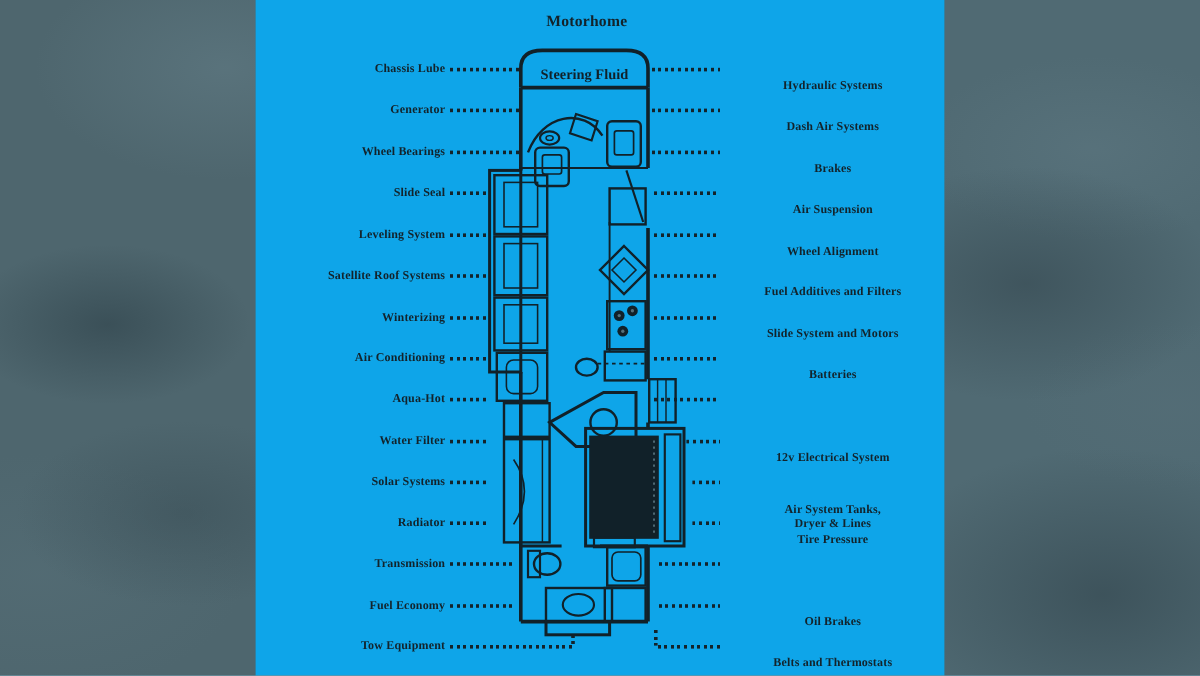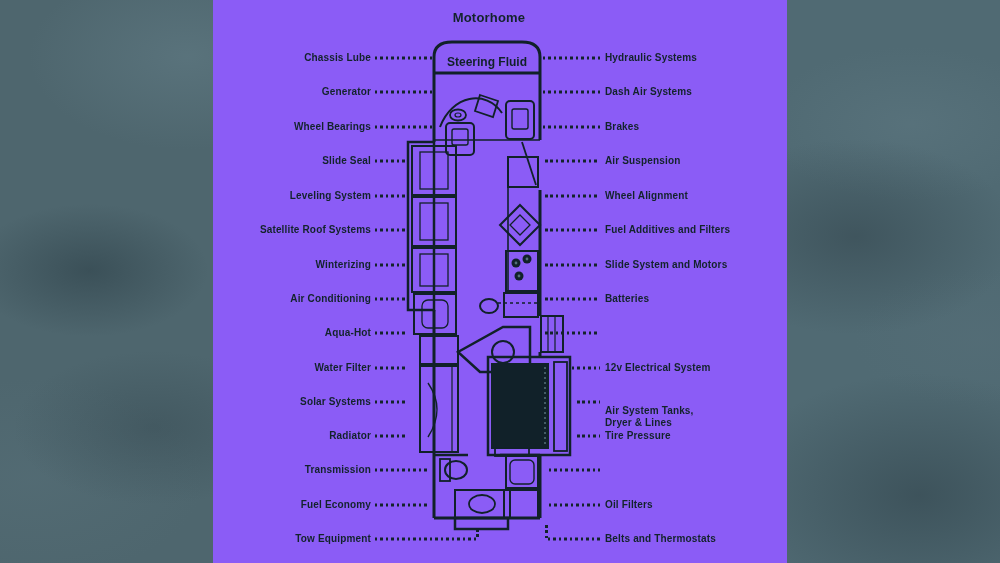--- a/index.html
+++ b/index.html
@@ -19,31 +19,31 @@
       radial-gradient(ellipse 240px 140px at 15% 85%, rgba(90,115,124,.35), transparent 72%);
   }
   .side.right{
     left:787px;width:213px;background-color:#506a73;
     background-image:
       radial-gradient(ellipse 230px 140px at 32% 42%, rgba(50,68,76,.55), transparent 70%),
       radial-gradient(ellipse 260px 170px at 62% 88%, rgba(46,64,72,.55), transparent 72%),
       radial-gradient(ellipse 210px 110px at 58% 22%, rgba(98,124,134,.4), transparent 70%),
       radial-gradient(ellipse 180px 100px at 90% 60%, rgba(88,112,122,.35), transparent 70%);
   }
-  .panel{position:absolute;left:213px;top:0;width:574px;height:563px;background:#8b5cf6;}
+  .panel{position:absolute;left:213px;top:0;width:574px;height:563px;background:#0ea5e9;font-family:Liberation Serif, serif;}
   .title{
     position:absolute;left:216px;top:10px;width:120px;text-align:center;
     font-size:13px;font-weight:bold;color:#13232b;letter-spacing:.2px;
   }
   .row-label{
     position:absolute;color:#13232b;font-weight:bold;font-size:10px;
     letter-spacing:.15px;transform:translateY(-50%);line-height:1.18;
   }
   .lbl-left{left:4px;width:154px;text-align:right;}
-  .lbl-right{left:392px;width:178px;text-align:left;white-space:pre-line;}
+  .lbl-right{left:392px;width:178px;text-align:center;white-space:pre-line;margin-top:14px;}
   .leader{
     position:absolute;height:3px;transform:translateY(-50%);
     background:repeating-linear-gradient(90deg,#13232b 0 2.5px,transparent 2.5px 5.5px);
   }
   .vstub{
     position:absolute;width:3px;
     background:repeating-linear-gradient(180deg,#13232b 0 2.5px,transparent 2.5px 5.5px);
   }
   svg .ln{stroke:#112129;fill:none;}
   svg text{fill:#112129;}
@@ -118,21 +118,21 @@
     <div class="leader" style="top:436px;left:364px;width:23px"></div>
     <div class="row-label lbl-right" style="top:436px">Tire Pressure</div>
 
     <div class="row-label lbl-left" style="top:470px">Transmission</div>
     <div class="leader" style="top:470px;left:162px;width:52px"></div>
     <div class="leader" style="top:470px;left:336px;width:51px"></div>
 
     <div class="row-label lbl-left" style="top:505px">Fuel Economy</div>
     <div class="leader" style="top:505px;left:162px;width:52px"></div>
     <div class="leader" style="top:505px;left:336px;width:51px"></div>
-    <div class="row-label lbl-right" style="top:505px">Oil Filters</div>
+    <div class="row-label lbl-right" style="top:505px">Oil Brakes</div>
 
     <div class="row-label lbl-left" style="top:539px">Tow Equipment</div>
     <div class="leader" style="top:539px;left:162px;width:104px"></div>
     <div class="vstub" style="left:263px;top:529px;height:9px"></div>
     <div class="vstub" style="left:332px;top:525px;height:13px"></div>
     <div class="leader" style="top:539px;left:335px;width:52px"></div>
     <div class="row-label lbl-right" style="top:539px">Belts and Thermostats</div>
 
     <svg style="position:absolute;left:187px;top:35px" width="180" height="497" viewBox="0 0 180 497">
 

